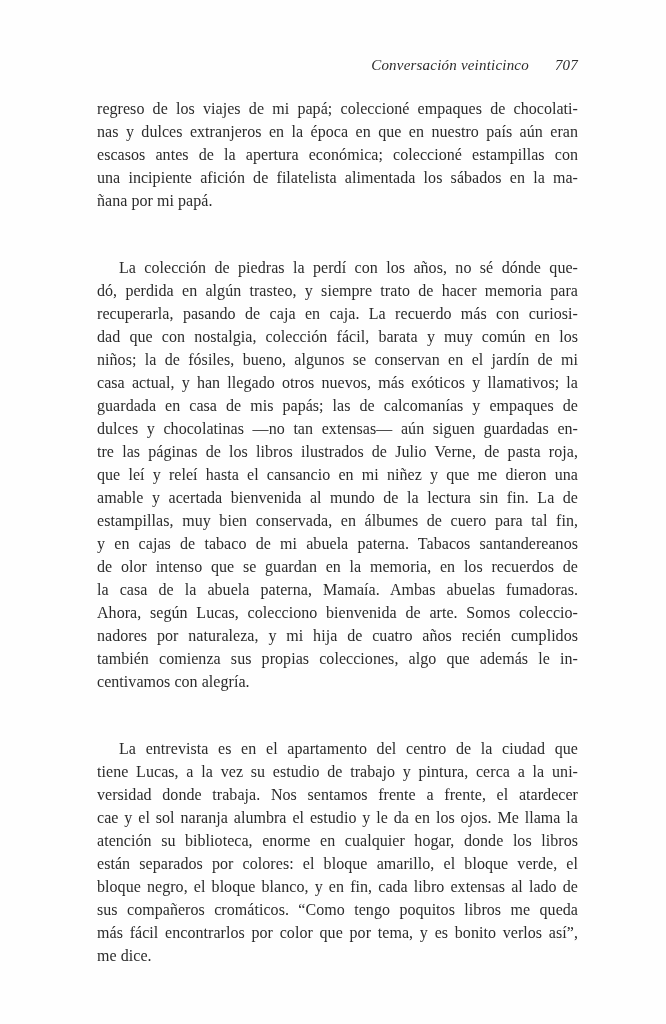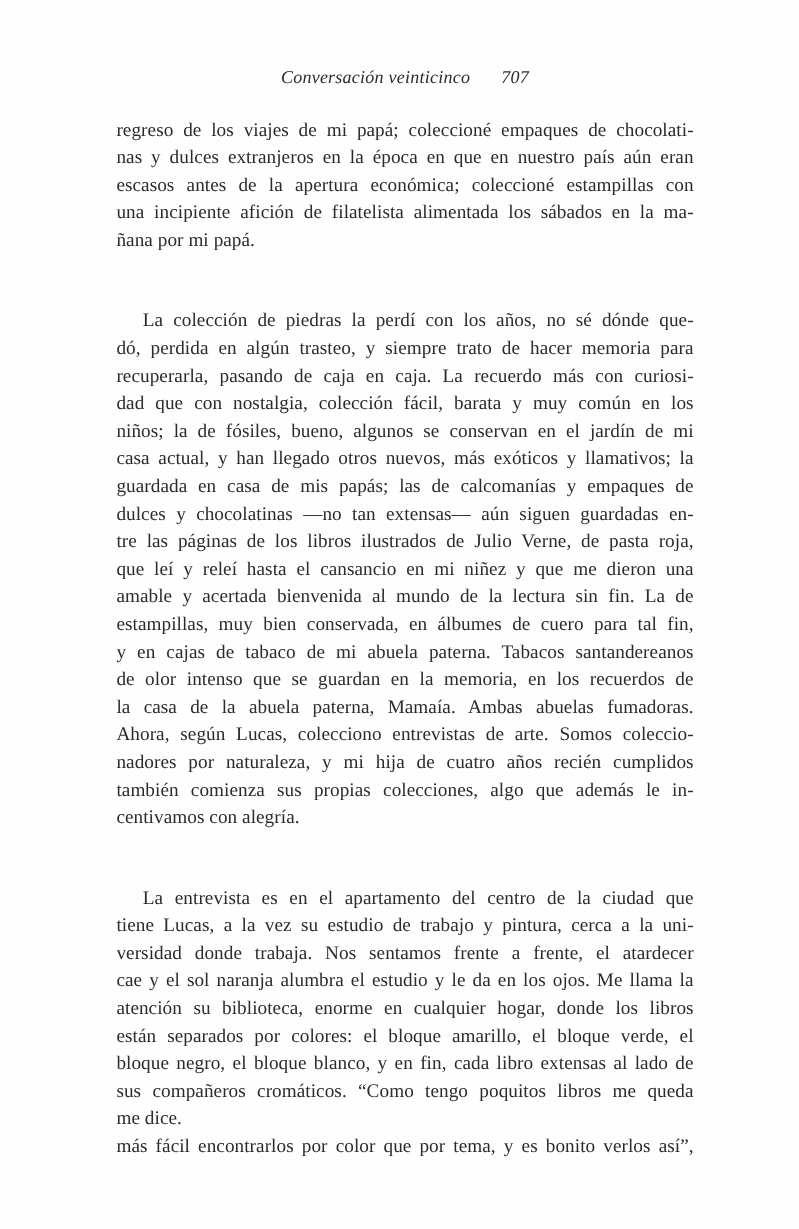--- a/index.html
+++ b/index.html
@@ -14,21 +14,21 @@
     background:var(--paper);
     font-family:"Liberation Serif", serif;
     color:var(--ink);
     overflow:hidden;
   }
   .running-header{
     position:absolute;
     top:57px;
     left:97px;
     width:481px;
-    text-align:center;
+    text-align:right;
     font-style:italic;
     font-size:15px;
     letter-spacing:.2px;
     white-space:nowrap;
   }
   .running-header .page-number{
     margin-left:26px;
     font-style:italic;
   }
   .text-block{
@@ -77,31 +77,31 @@
         <div class="line just">casa actual, y han llegado otros nuevos, más exóticos y llamativos; la</div>
         <div class="line just">guardada en casa de mis papás; las de calcomanías y empaques de</div>
         <div class="line just">dulces y chocolatinas —no tan extensas— aún siguen guardadas en-</div>
         <div class="line just">tre las páginas de los libros ilustrados de Julio Verne, de pasta roja,</div>
         <div class="line just">que leí y releí hasta el cansancio en mi niñez y que me dieron una</div>
         <div class="line just">amable y acertada bienvenida al mundo de la lectura sin fin. La de</div>
         <div class="line just">estampillas, muy bien conservada, en álbumes de cuero para tal fin,</div>
         <div class="line just">y en cajas de tabaco de mi abuela paterna. Tabacos santandereanos</div>
         <div class="line just">de olor intenso que se guardan en la memoria, en los recuerdos de</div>
         <div class="line just">la casa de la abuela paterna, Mamaía. Ambas abuelas fumadoras.</div>
-        <div class="line just">Ahora, según Lucas, colecciono entrevistas de arte. Somos coleccio-</div>
+        <div class="line just">Ahora, según Lucas, colecciono bienvenida de arte. Somos coleccio-</div>
         <div class="line just">nadores por naturaleza, y mi hija de cuatro años recién cumplidos</div>
         <div class="line just">también comienza sus propias colecciones, algo que además le in-</div>
         <div class="line">centivamos con alegría.</div>
       </div>
       <div class="paragraph indent">
         <div class="line just">La entrevista es en el apartamento del centro de la ciudad que</div>
         <div class="line just">tiene Lucas, a la vez su estudio de trabajo y pintura, cerca a la uni-</div>
         <div class="line just">versidad donde trabaja. Nos sentamos frente a frente, el atardecer</div>
         <div class="line just">cae y el sol naranja alumbra el estudio y le da en los ojos. Me llama la</div>
         <div class="line just">atención su biblioteca, enorme en cualquier hogar, donde los libros</div>
         <div class="line just">están separados por colores: el bloque amarillo, el bloque verde, el</div>
         <div class="line just">bloque negro, el bloque blanco, y en fin, cada libro extensas al lado de</div>
         <div class="line just">sus compañeros cromáticos. “Como tengo poquitos libros me queda</div>
+        <div class="line just">más fácil encontrarlos por color que por tema, y es bonito verlos así”,</div>
         <div class="line">me dice.</div>
-        <div class="line just">más fácil encontrarlos por color que por tema, y es bonito verlos así”,</div>
       </div>
     </div>
 </div>
 
 </body></html>

